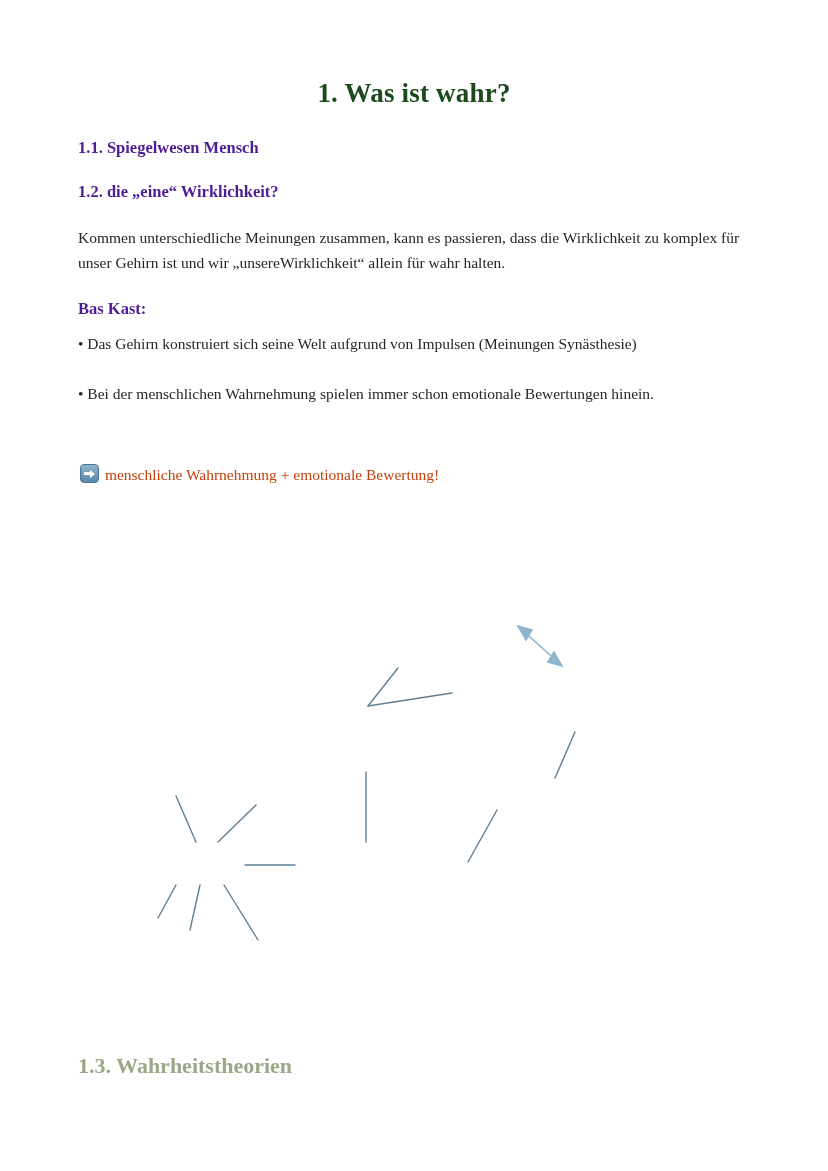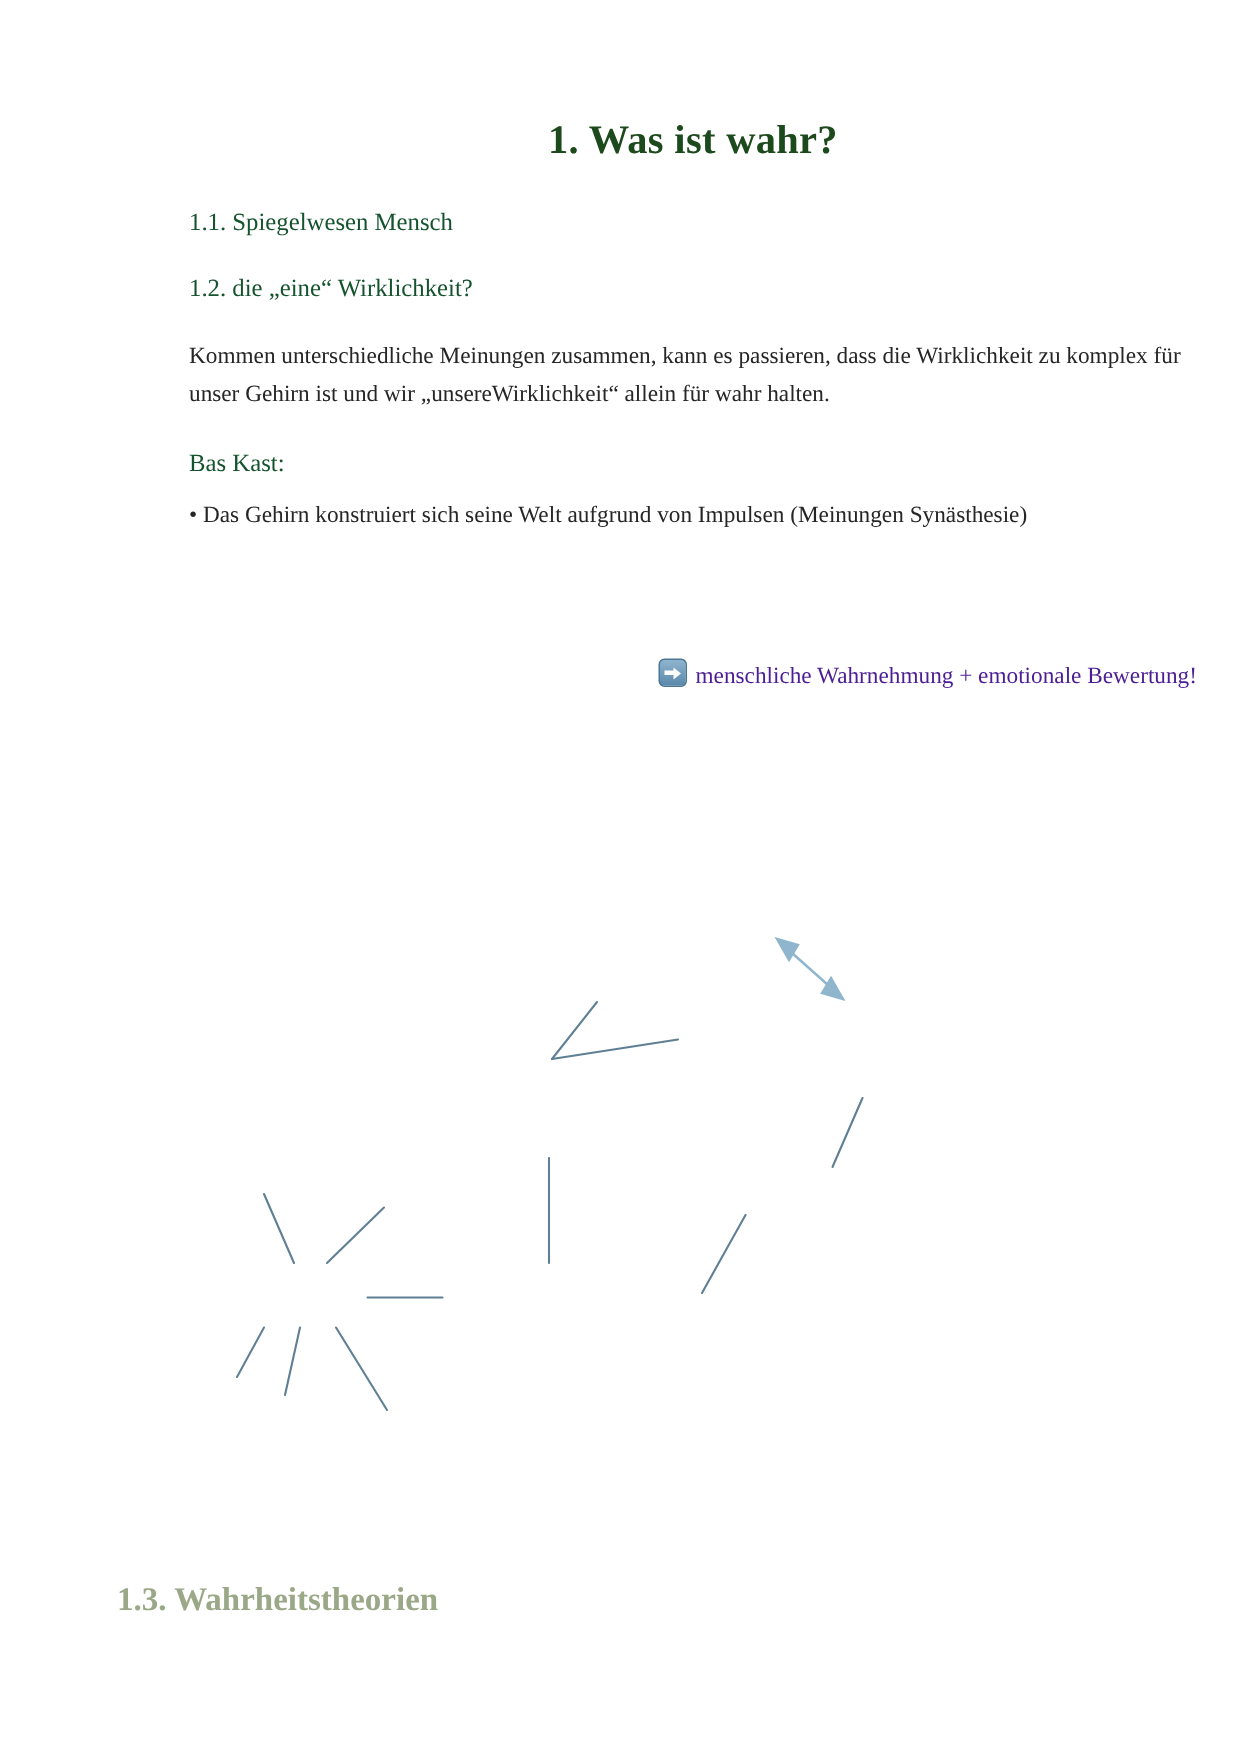--- a/index.html
+++ b/index.html
@@ -18,37 +18,36 @@
     background: #ffffff;
     overflow: hidden;
   }
 
   
   .content {
     position: absolute;
     left: 78px;
     top: 0;
     width: 672px;
-    margin-left: 48px;
   }
 
   .doc-title {
     text-align: center;
     font-size: 27px;
     font-weight: bold;
     color: #1d4a1d;
     margin: 0;
     padding-top: 78px;
     letter-spacing: 0.2px;
   }
 
   .sec-heading {
     font-size: 16.5px;
-    font-weight: normal;
-    color: #14532d;
+    font-weight: bold;
+    color: #4c1d95;
     margin: 0;
     line-height: 1.3;
   }
 
   .para {
     font-size: 15.5px;
     line-height: 1.62;
     color: #262626;
     margin: 0;
     text-align: left;
@@ -89,23 +88,22 @@
     top: 4.5px;
     width: 0;
     height: 0;
     border-left: 5px solid #ffffff;
     border-top: 4px solid transparent;
     border-bottom: 4px solid transparent;
   }
 
   .conclusion {
     font-size: 15.5px;
-    color: #4c1d95;
+    color: #c2410c;
     line-height: 1.5;
-    text-align: right;
   }
 
   
   #mindmap {
     position: absolute;
     left: 0;
     top: 600px;
     width: 828px;
     height: 440px;
   }
@@ -161,20 +159,21 @@
 
     <div style="height:12px"></div>
 
     <p class="bullet">• Das Gehirn konstruiert sich seine Welt aufgrund von Impulsen (Meinungen Synästhesie)</p>
 
     <div style="height:14px"></div>
 
 
     <div style="height:12px"></div>
 
+    <p class="bullet">• Bei der menschlichen Wahrnehmung spielen immer schon emotionale Bewertungen hinein.</p>
 
     <div style="height:42px"></div>
 
     <p class="conclusion"><span class="arrow-ico"></span> <span>menschliche Wahrnehmung + emotionale Bewertung!</span></p>
 
   </div>
 
   <div id="mindmap">
 
     <svg viewBox="0 0 828 440">

